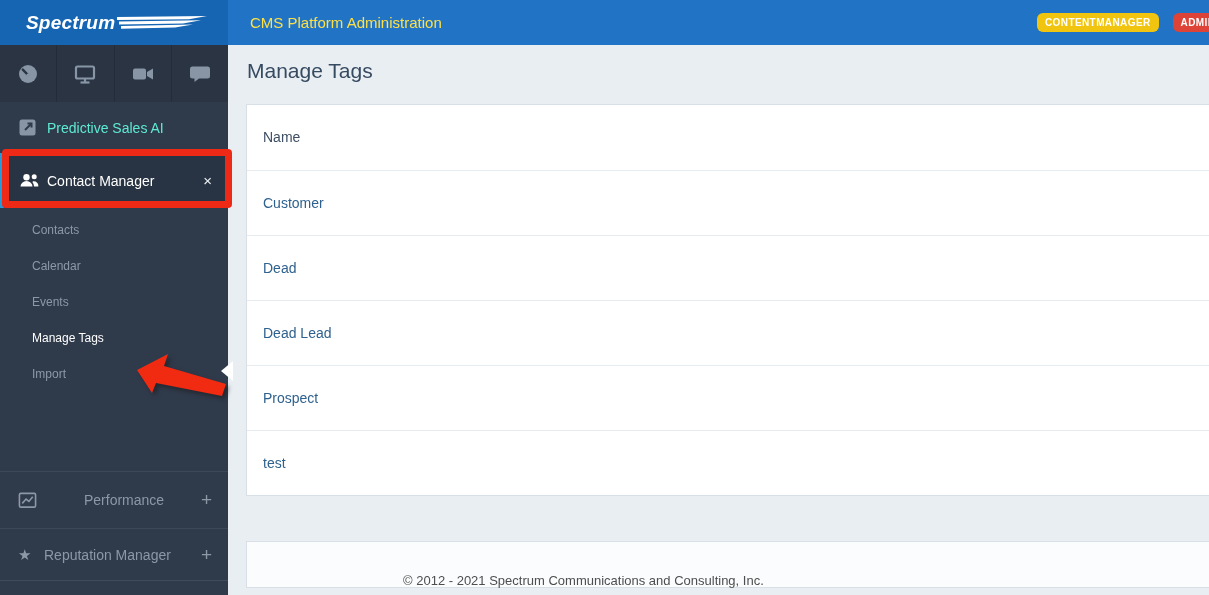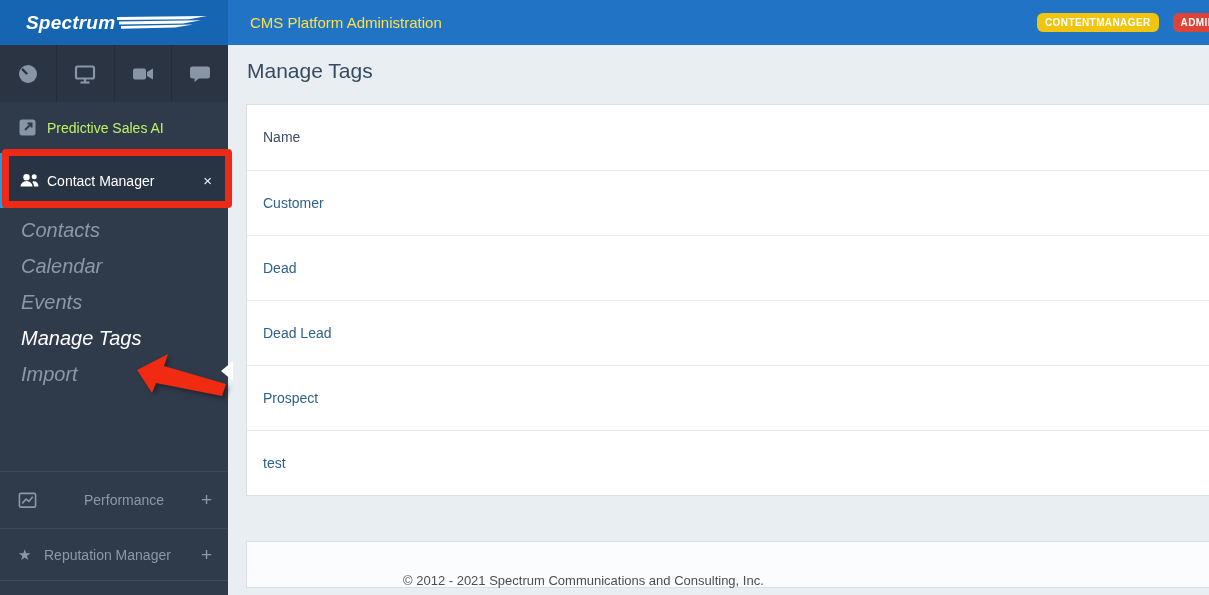--- a/index.html
+++ b/index.html
@@ -15,28 +15,28 @@
   .nav-right { position:absolute; left:809px; top:0; height:45px; display:flex; align-items:center; gap:14px; white-space:nowrap; }
   .badge { font-size:10px; font-weight:bold; color:#fff; padding:4px 8px; border-radius:6px; letter-spacing:.4px;text-align:right; }
   .badge-yellow { background:#f1c40f; }
   .badge-red { background:#dd4336; }
 
   
   .sidebar { position:absolute; left:0; top:45px; width:228px; height:550px; background:#2f3a4b; }
   .icon-tabs { position:absolute; left:0; top:0; width:228px; height:57px; display:flex; background:#2a3443; }
   .icon-tab { flex:1; display:flex; align-items:center; justify-content:center; cursor:pointer; }
   .icon-tab + .icon-tab { border-left:1px solid #232d3a; }
-  .nav-item { position:absolute; left:0; width:228px; display:flex; align-items:center; color:#bef264; font-size:14px; cursor:pointer; text-decoration:none; }
+  .nav-item { position:absolute; left:0; width:228px; display:flex; align-items:center; color:#5eead4; font-size:14px; cursor:pointer; text-decoration:none; }
   .nav-item .mi { width:24px; margin-left:19px; margin-right:4px; display:flex; align-items:center; }
   .item-predictive { top:57px; height:51px; }
   .item-contact { top:108px; height:55px; background:#283443; border-left:4px solid #259ad6; color:#fff;text-align:right; }
   .item-contact .mi { margin-left:15px; }
   .close-x { position:absolute; right:16px; font-size:15px; color:#eef1f5; }
   .submenu { position:absolute; left:0; top:167px; width:228px; list-style:none; }
-  .submenu a { display:block; height:36px; line-height:36px; padding-left:21px; color:#8d98a7; font-size:20px; text-decoration:none; cursor:pointer;font-style:italic; }
+  .submenu a { display:block; height:36px; line-height:36px; padding-left:32px; color:#8d98a7; font-size:12px; text-decoration:none; cursor:pointer; }
   .submenu a.active { color:#ffffff; }
   .nav-section { position:absolute; left:0; width:228px; display:flex; align-items:center; color:#8d98a7; font-size:14px; cursor:pointer; border-top:1px solid rgba(255,255,255,.07); }
   .nav-section .mi { width:26px; margin-left:18px; display:flex; align-items:center; }
   .section-performance { top:426px; height:57px;gap:40px; }
   .section-reputation { top:483px; height:52px; }
   .plus { position:absolute; right:16px; font-size:19px; font-weight:300; color:#8d98a7; }
   .bottom-divider { position:absolute; left:0; top:535px; width:228px; height:1px; background:rgba(255,255,255,.09); }
   .star-glyph { font-size:15px; color:#8d98a7; }
 
   

